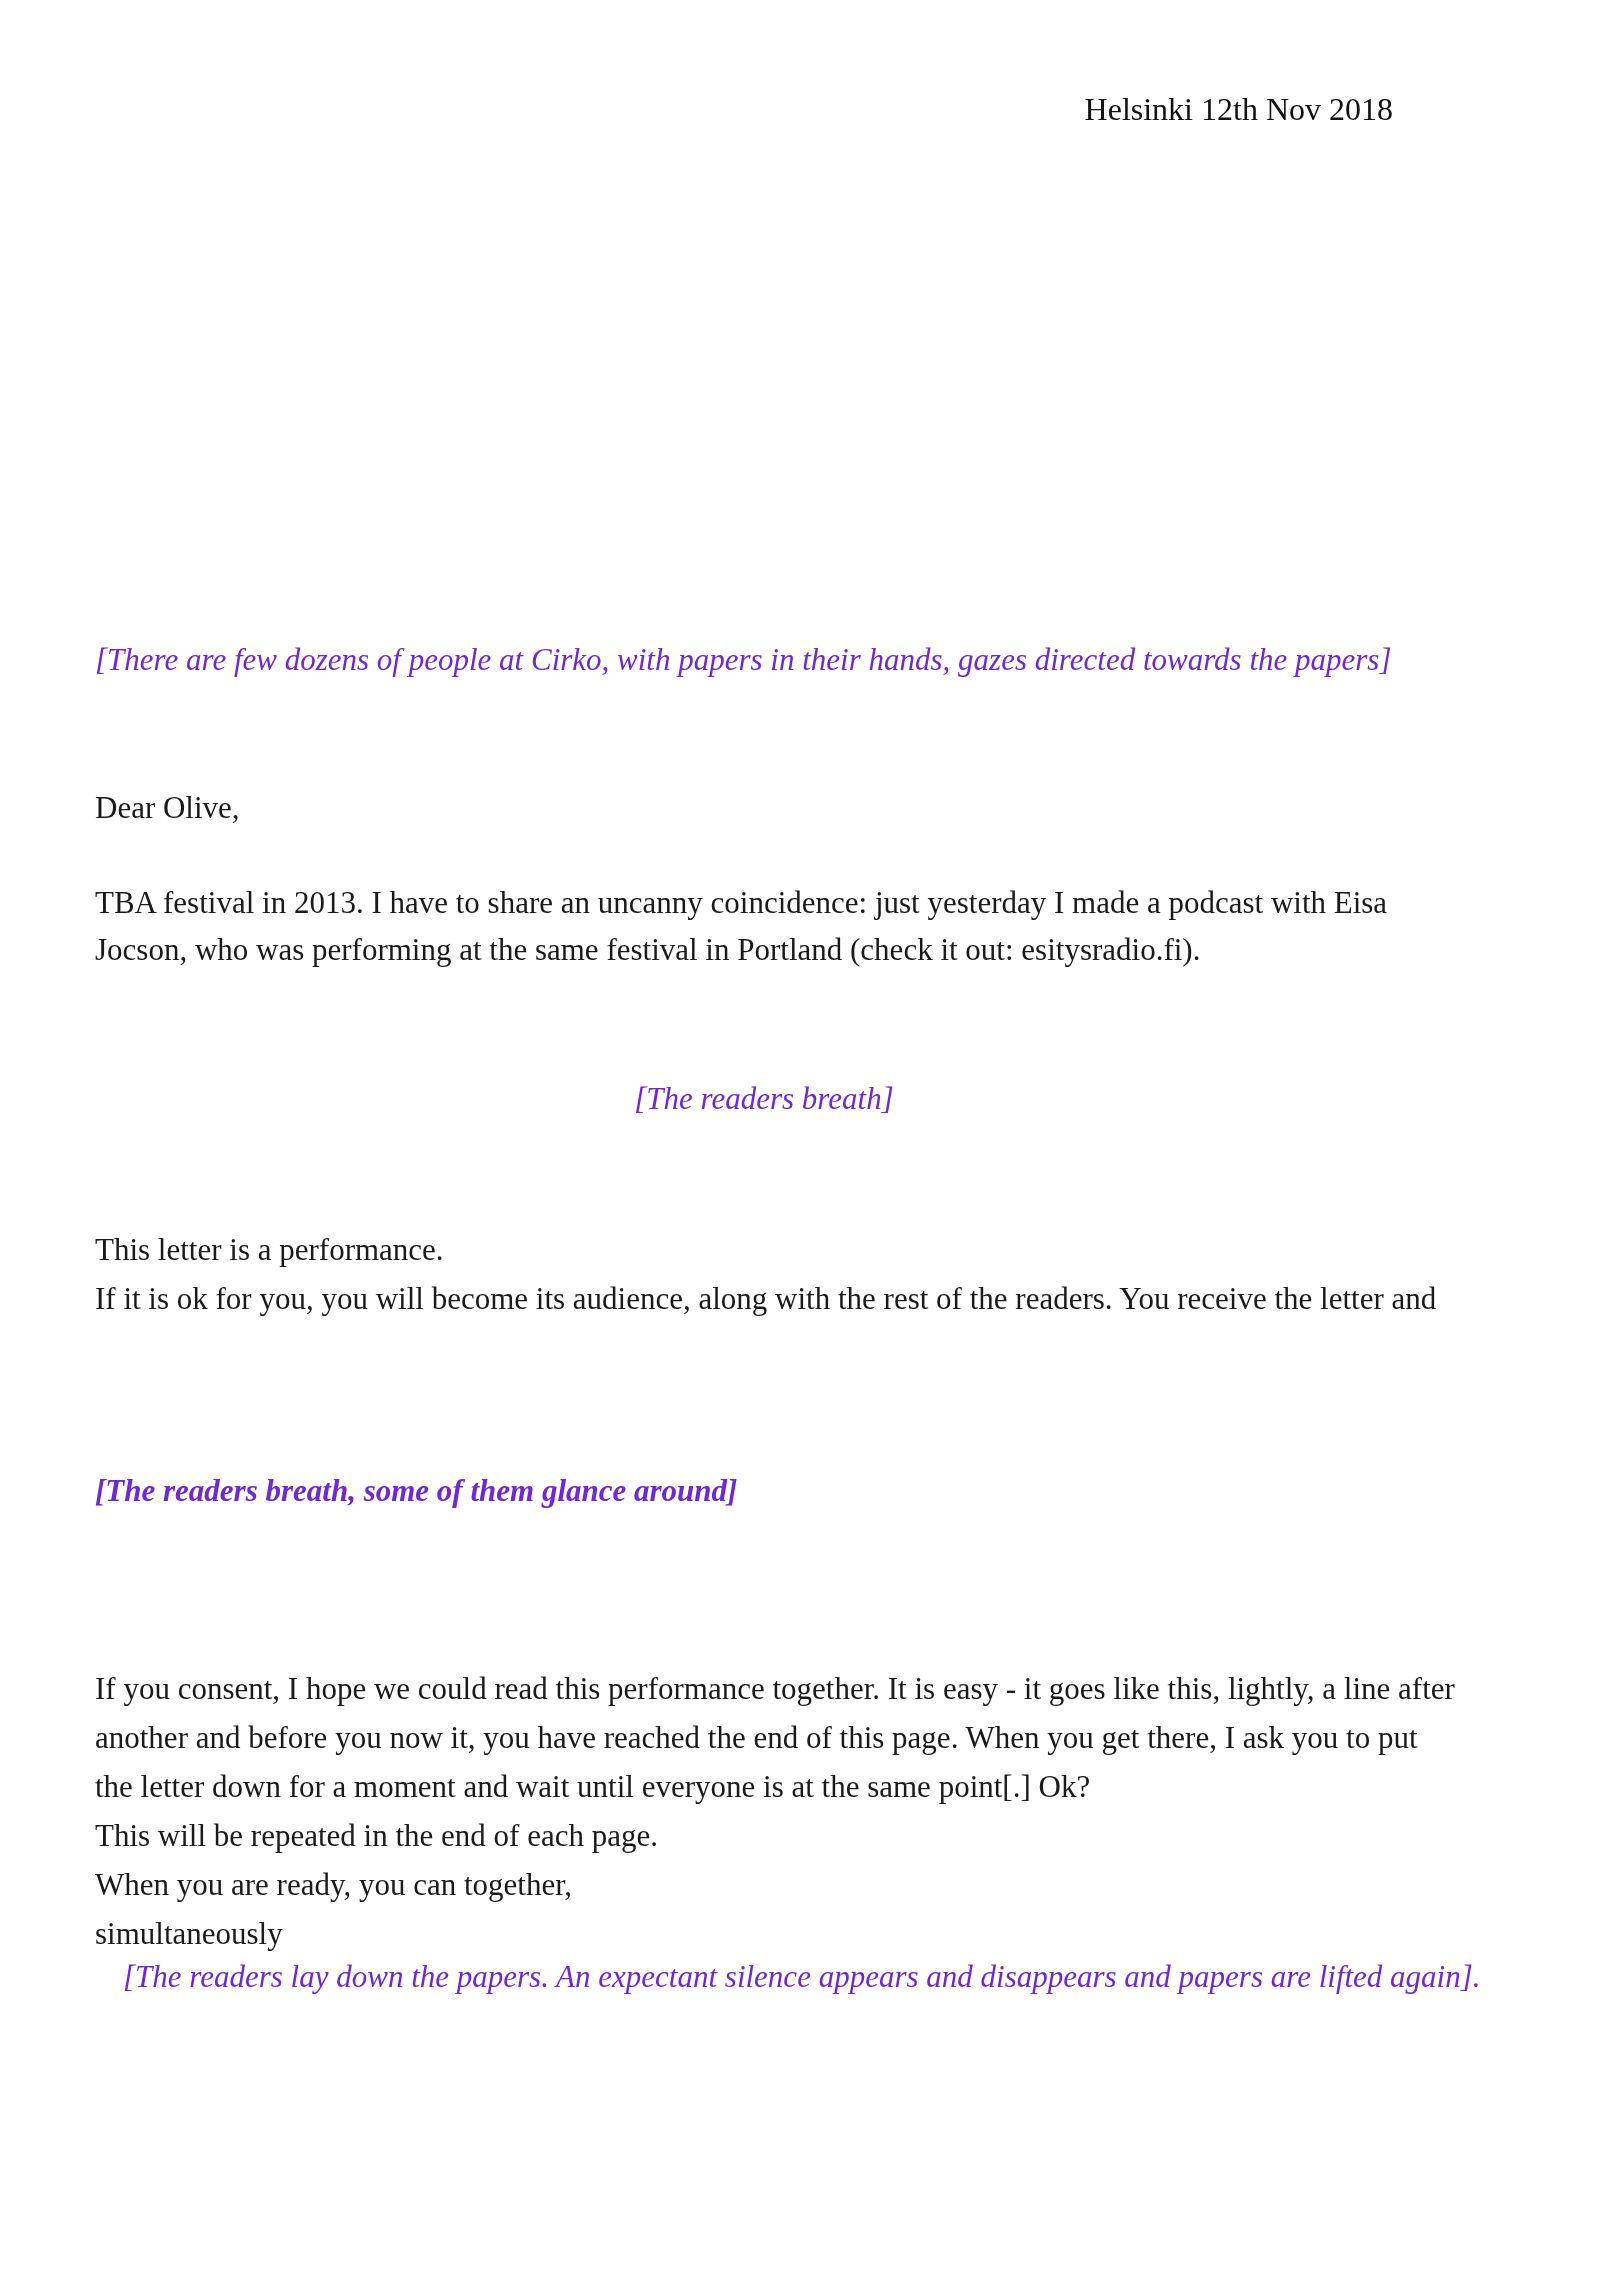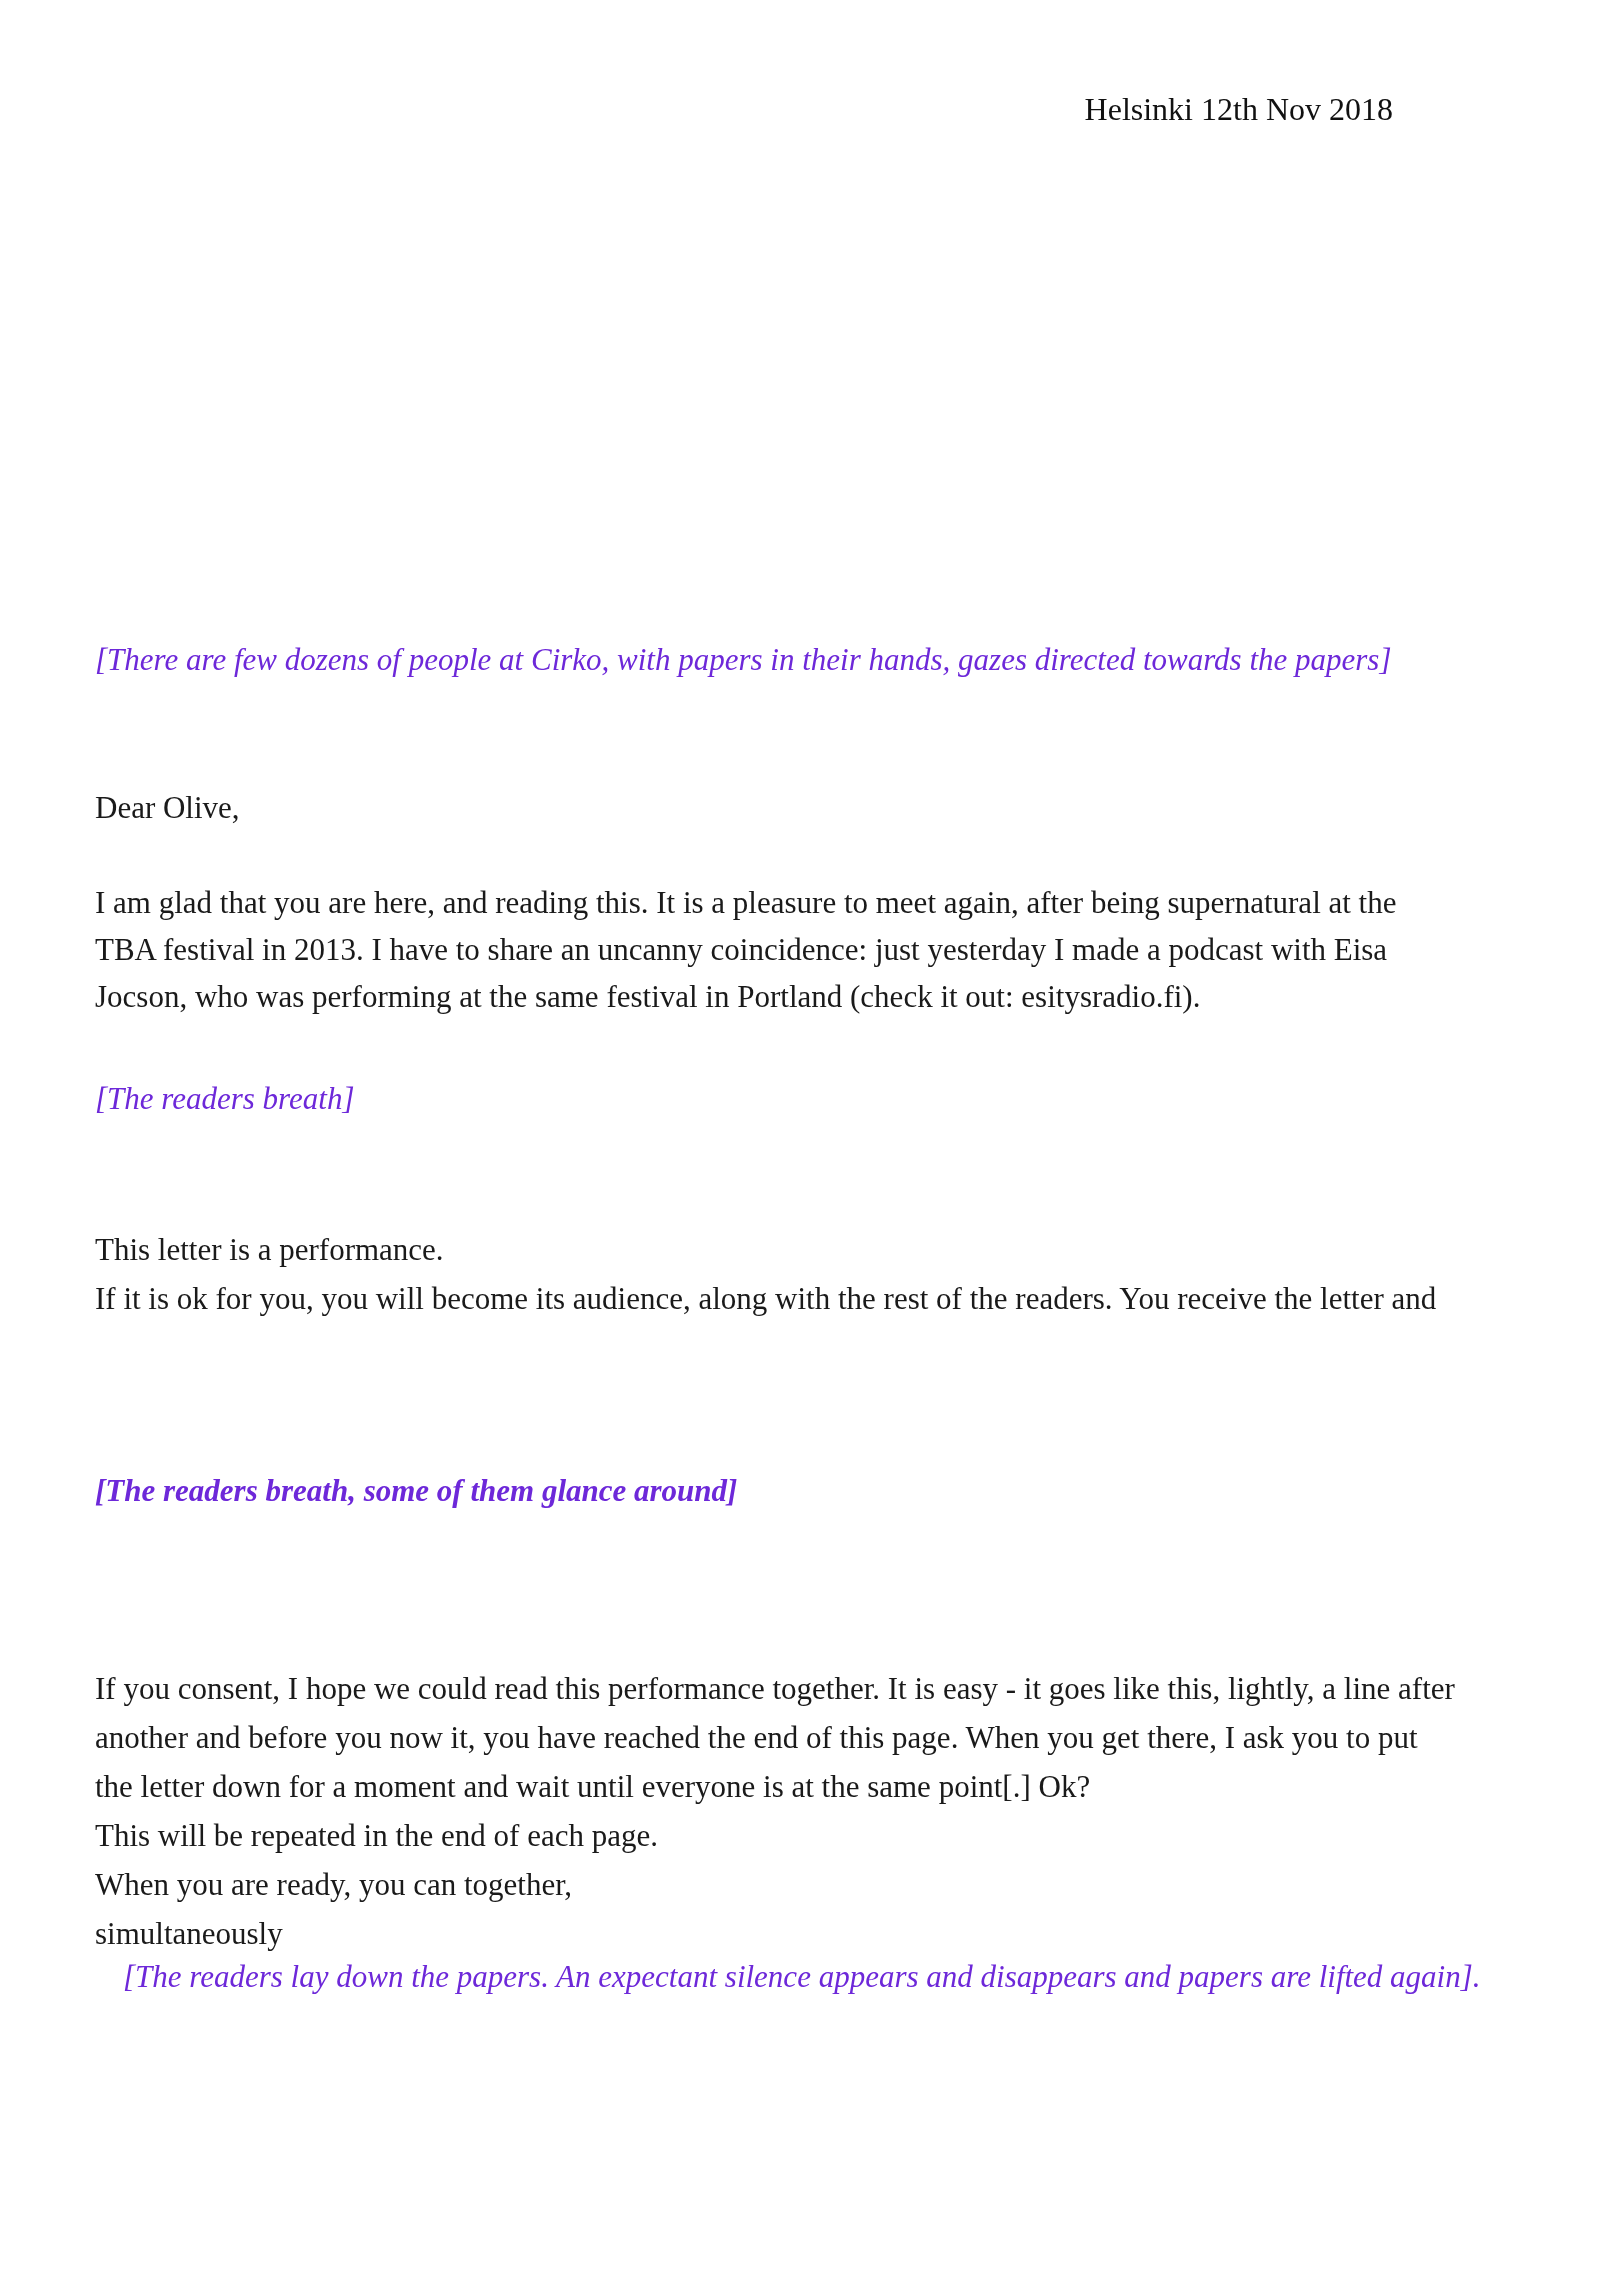--- a/index.html
+++ b/index.html
@@ -29,21 +29,21 @@
     position: absolute;
     left: 95px;
     right: 108px;
     font-size: 31px;
     line-height: 49px;
     font-style: italic;
     color: #6d28d9;
     white-space: nowrap;
   }
   .stage-1 { top: 635px; }
-  .stage-2 { top: 1074px; }
+  .stage-2 { top: 1074px; text-align: center; }
   .stage-3 { top: 1466px; font-weight: bold; }
   .stage-4 { top: 1952px; margin-left: 28px; }
   .salutation {
     position: absolute;
     left: 95px;
     top: 783px;
     font-size: 31px;
     line-height: 49px;
   }
   .paragraph {
@@ -64,21 +64,20 @@
 
 <div class="page">
 
   <div class="dateline">Helsinki 12th Nov 2018</div>
 
   <div class="stage-direction stage-1">[There are few dozens of people at Cirko, with papers in their hands, gazes directed towards the papers]</div>
 
   <div class="salutation">Dear Olive,</div>
 
   <div class="paragraph para-1">
-    <div class="text-line">I am glad that you are here, and reading this. It is a pleasure to meet again, after being supernatural at the</div>
     <div class="text-line">TBA festival in 2013. I have to share an uncanny coincidence: just yesterday I made a podcast with Eisa</div>
     <div class="text-line">Jocson, who was performing at the same festival in Portland (check it out: esitysradio.fi).</div>
   </div>
 
   <div class="stage-direction stage-2">[The readers breath]</div>
 
   <div class="paragraph para-2">
     <div class="text-line">This letter is a performance.</div>
     <div class="text-line">If it is ok for you, you will become its audience, along with the rest of the readers. You receive the letter and</div>
   </div>

